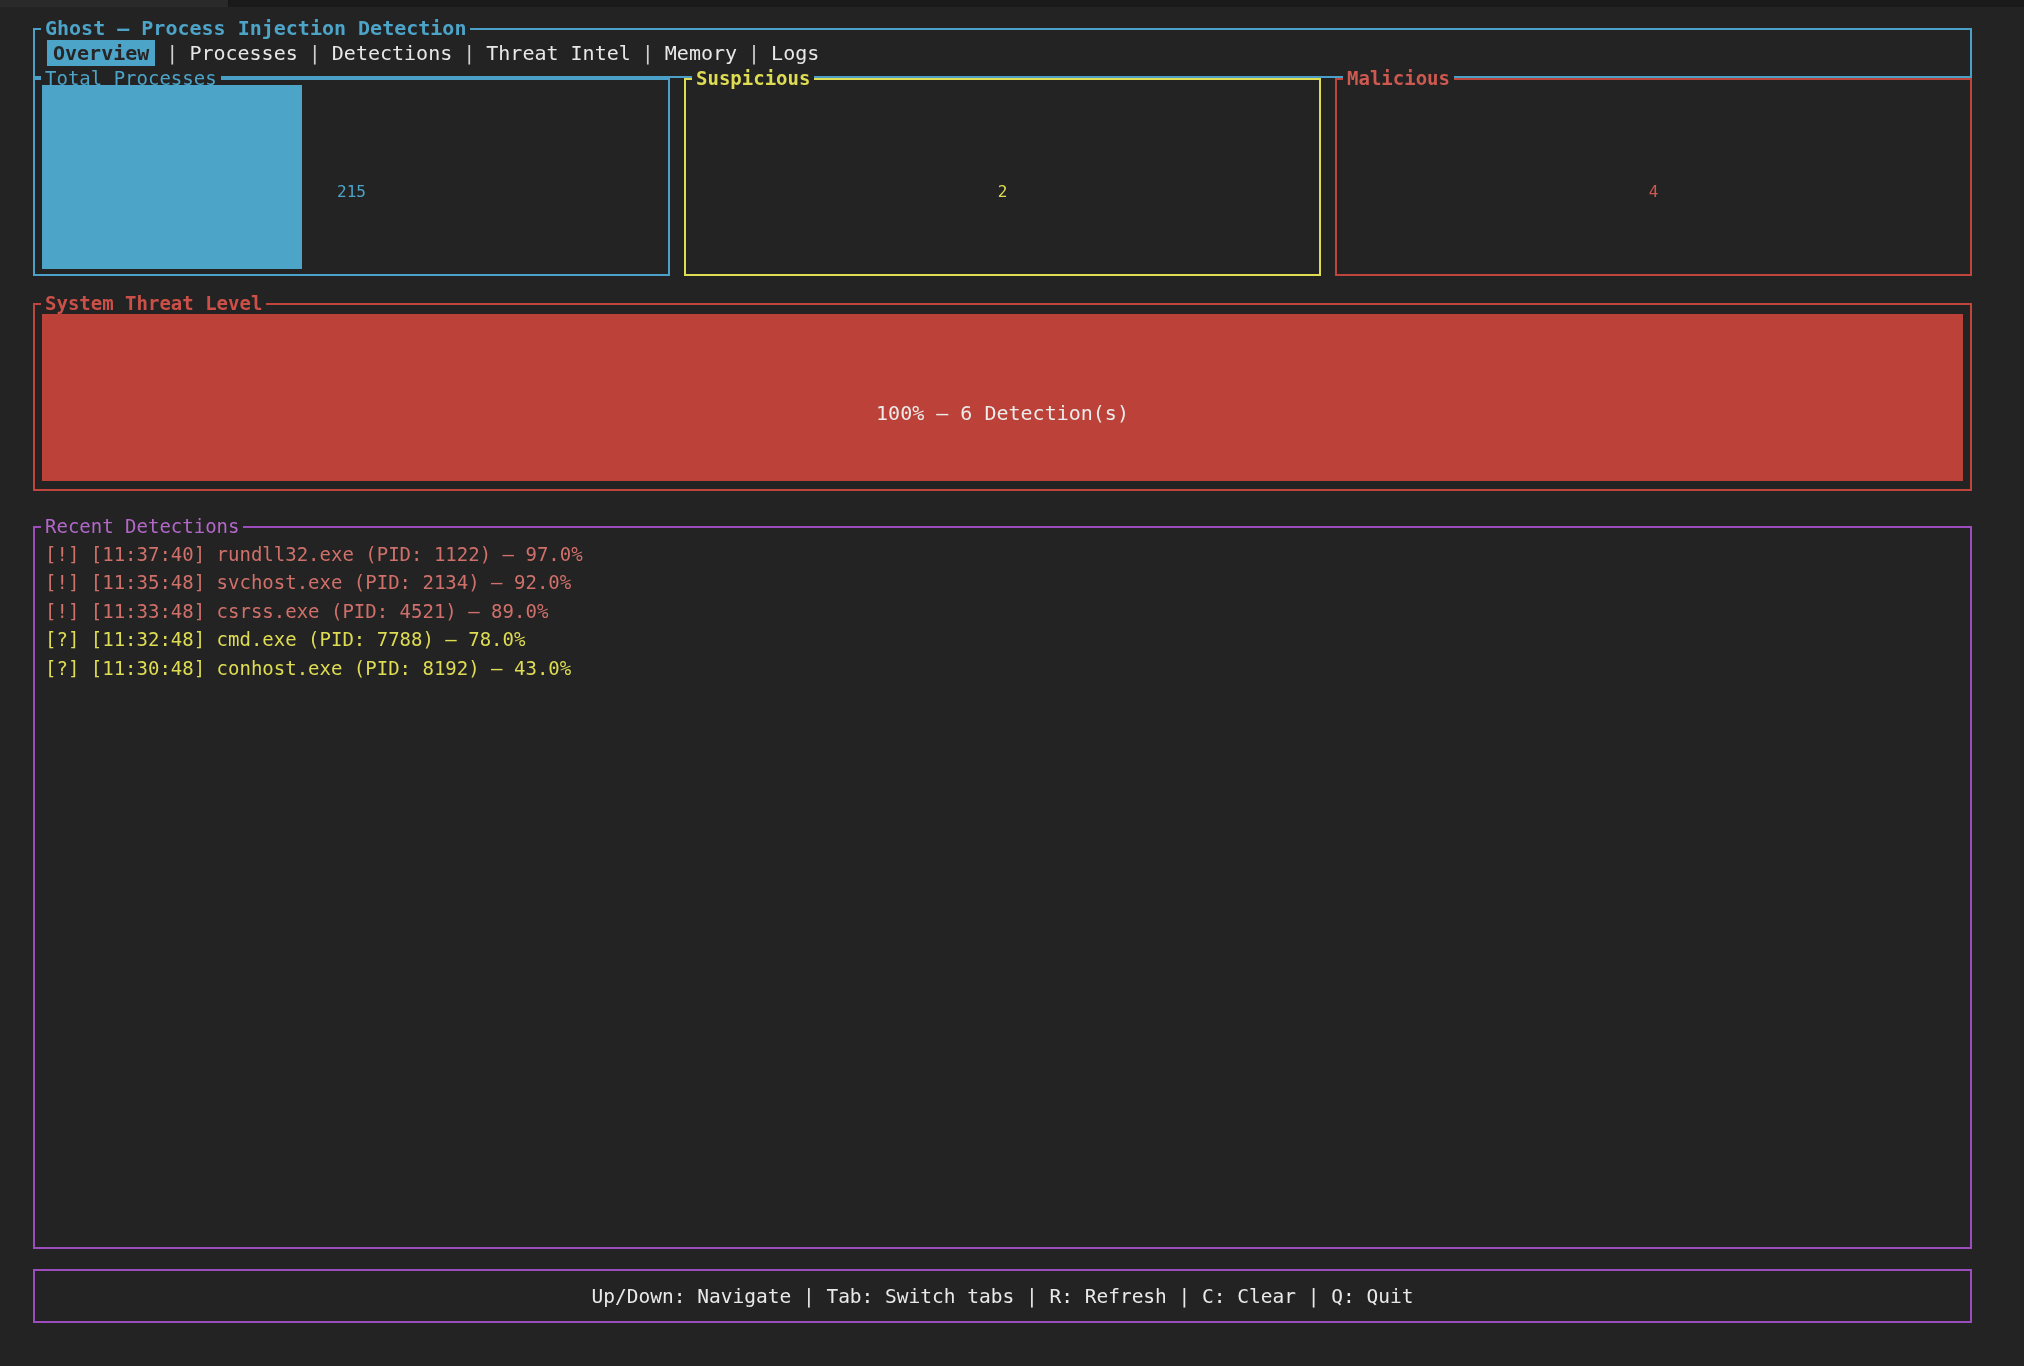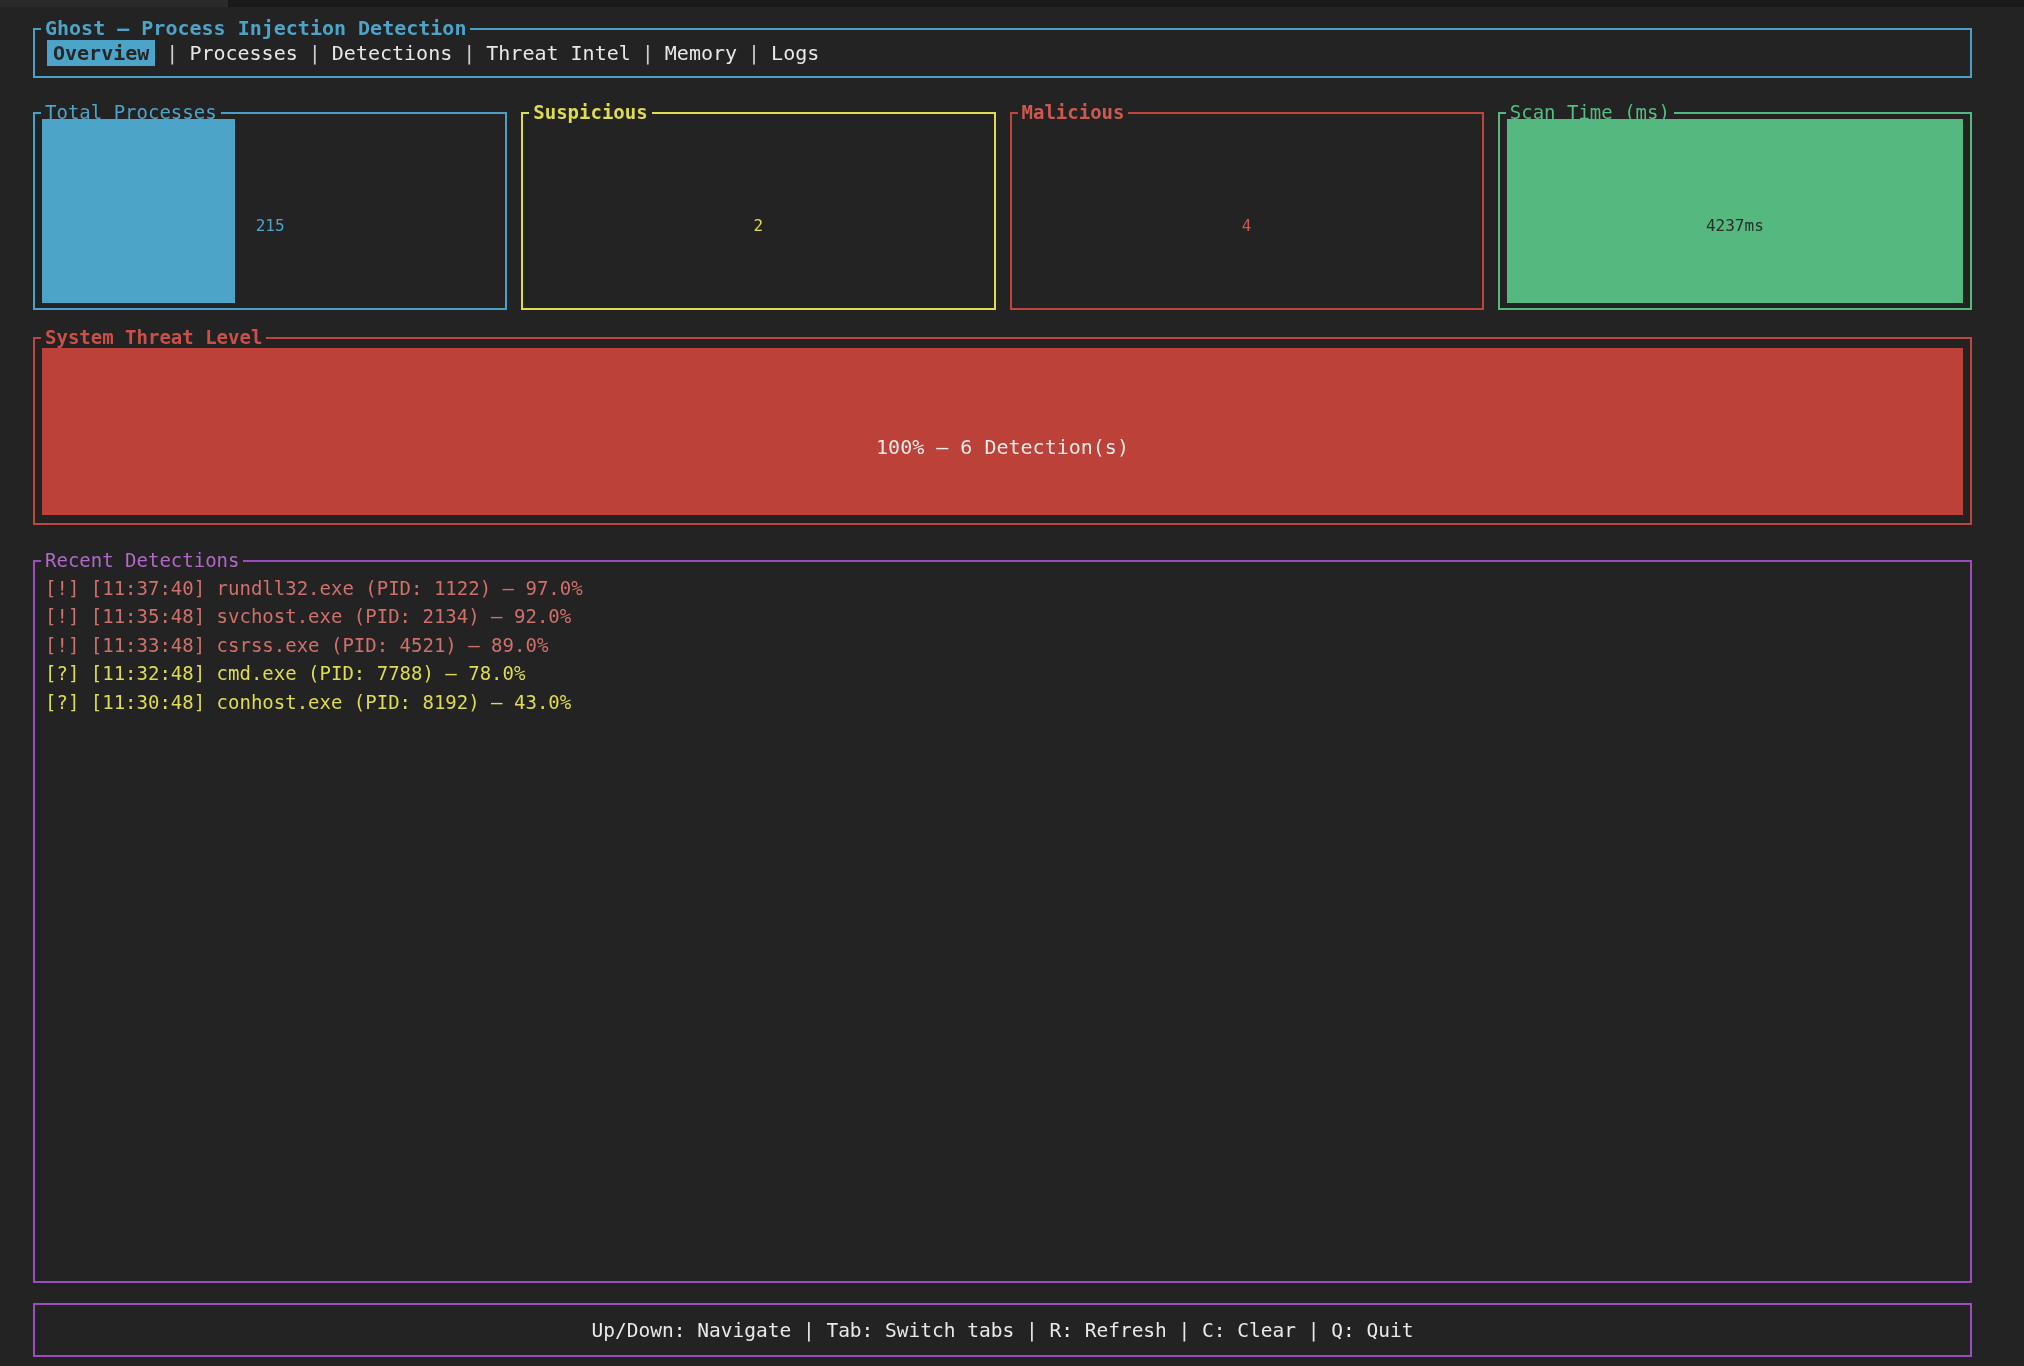--- a/index.html
+++ b/index.html
@@ -38,21 +38,21 @@
     height:50px;
     display:flex;align-items:center;
   }
   .panel.header .panel-title{color:#4da4c9;font-weight:700;font-size:20px;}
   .tabs{display:flex;align-items:center;padding-left:12px;font-size:20px;color:#e8e8e8;}
   .tab{cursor:default;}
   .tab.active{background:#4da4c9;color:#262626;font-weight:700;padding:1px 6px;}
   .tab-sep{color:#d0d0d0;margin:0 11px;}
 
   
-  .stats-row{display:flex;gap:14px;margin-top:34px;}
+  .stats-row{display:flex;gap:14px;}
   .stat{flex:1;height:198px;}
   .stat-fill{position:absolute;left:7px;top:5px;bottom:5px;}
   .stat-value{
     position:absolute;inset:0;
     display:flex;align-items:center;justify-content:center;
     transform:translateY(14px);
     font-size:16px;
   }
   .stat-cyan{border-color:#4aa0c6;}
   .stat-cyan .panel-title{color:#4da4c9;}
@@ -142,25 +142,20 @@
     <div class="panel stat stat-yellow">
       <span class="panel-title">Suspicious</span>
 
       <div class="stat-value">2</div>
     </div>
     <div class="panel stat stat-red">
       <span class="panel-title">Malicious</span>
 
       <div class="stat-value">4</div>
     </div>
-    <div class="panel stat stat-green">
-      <span class="panel-title">Scan Time (ms)</span>
-      <div class="stat-fill"></div>
-      <div class="stat-value">4237ms</div>
-    </div>
   </div>
 
   <div class="panel threat">
     <span class="panel-title">System Threat Level</span>
     <div class="threat-fill">
       <span class="threat-label">100% — 6 Detection(s)</span>
     </div>
   </div>
 
   <div class="panel detections">

